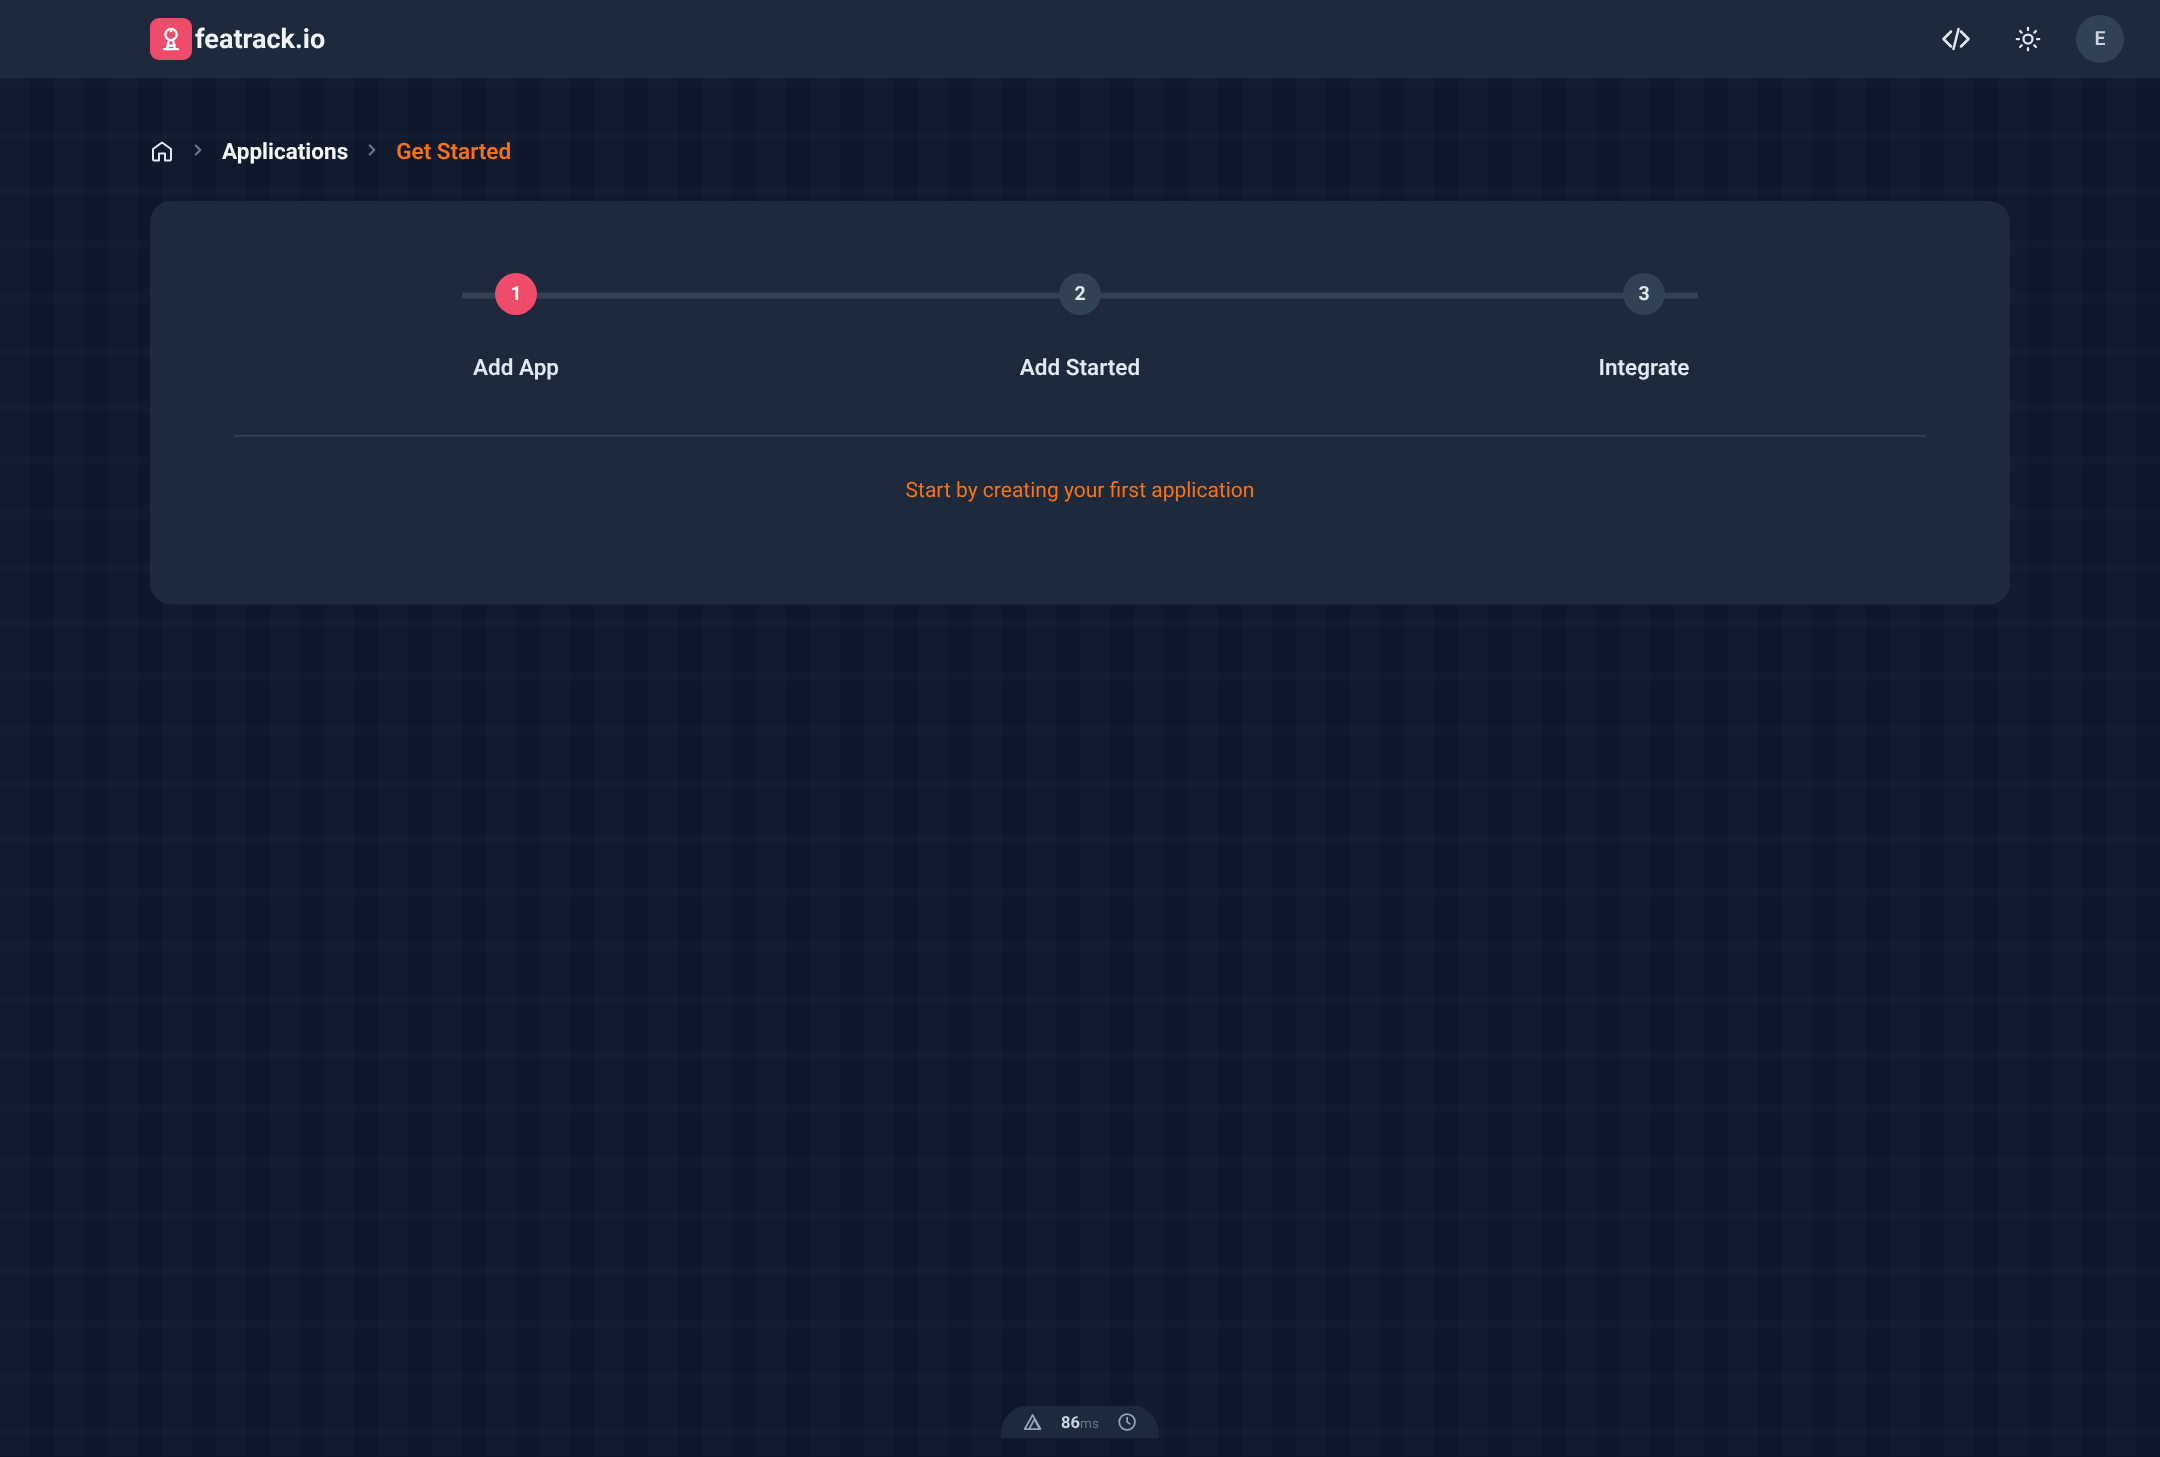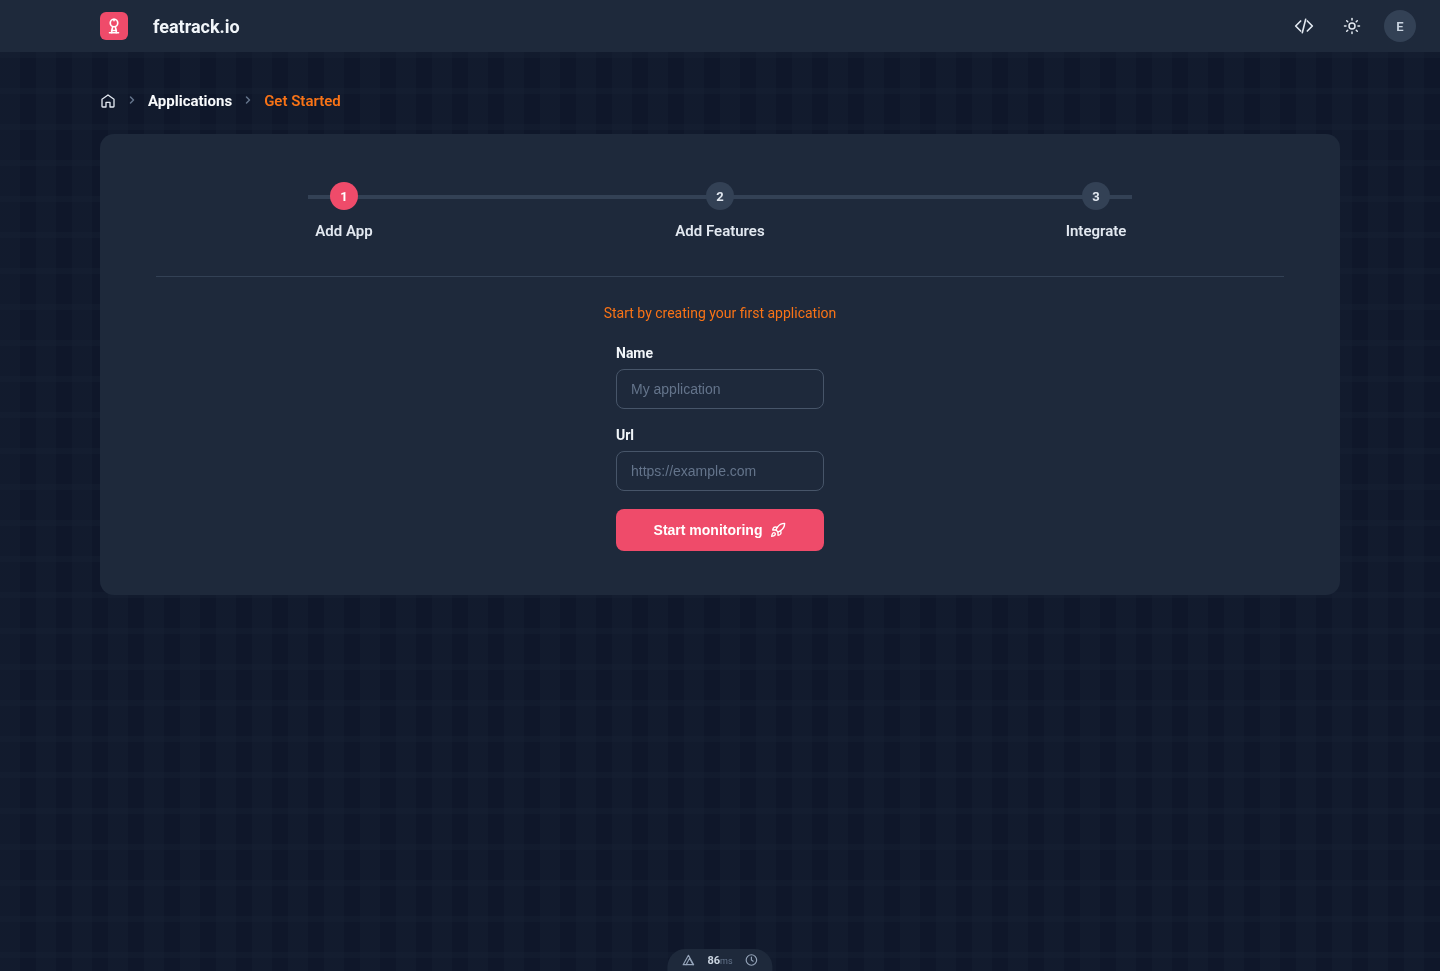--- a/index.html
+++ b/index.html
@@ -44,21 +44,21 @@
       align-items: center;
       justify-content: space-between;
       padding: 0 24px 0 100px;
       position: relative;
       z-index: 10;
     }
     
     .logo-group {
       display: flex;
       align-items: center;
-      gap: 25px;
+      gap: 2px;
     }
     
     .logo-box {
       width: 28px;
       height: 28px;
       background-color: #ef4b6a;
       border-radius: 6px;
       display: flex;
       align-items: center;
       justify-content: center;
@@ -194,20 +194,21 @@
     
     .step-circle.active {
       background-color: #ef4b6a;
       color: #ffffff;
     }
     
     .step-label {
       font-size: 15px;
       font-weight: 600;
       color: #e2e8f0;
+      margin-top: 14px;
     }
     
     .divider {
       height: 1px;
       background-color: #334155;
       margin-bottom: 28px;
     }
     
     
     .section-title {
@@ -272,21 +273,21 @@
       align-items: center;
       justify-content: center;
       gap: 8px;
       cursor: pointer;
       margin-top: 8px;
     }
     
     
     .dev-toolbar {
       position: fixed;
-      bottom: 0;
+      bottom: 12px;
       left: 50%;
       transform: translateX(-50%);
       background-color: #1e293b;
       border-radius: 18px 18px 0 0;
       padding: 4px 14px;
       display: flex;
       align-items: center;
       gap: 12px;
       font-size: 11px;
       color: #94a3b8;
@@ -368,51 +369,32 @@
 <div class="card">
 
   <div class="stepper">
     <div class="stepper-line"></div>
     <div class="step">
       <div class="step-circle active">1</div>
       <div class="step-label">Add App</div>
     </div>
     <div class="step">
       <div class="step-circle">2</div>
-      <div class="step-label">Add Features</div>
+      <div class="step-label">Add Started</div>
     </div>
     <div class="step">
       <div class="step-circle">3</div>
       <div class="step-label">Integrate</div>
     </div>
   </div>
 
   <div class="divider"></div>
 
   <p class="section-subtitle">Start by creating your first application</p>
 
-  <div class="form">
-    <div class="field-group">
-      <label class="field-label">Name</label>
-      <input type="text" class="text-input" placeholder="My application" style="">
-    </div>
-    <div class="field-group">
-      <label class="field-label">Url</label>
-      <input type="text" class="text-input" placeholder="https://example.com" style="">
-    </div>
-    <button class="submit-btn">
-      <span>Start monitoring</span>
-      <svg width="16" height="16" viewBox="0 0 24 24" fill="none" stroke="currentColor" stroke-width="2" stroke-linecap="round" stroke-linejoin="round">
-        <path d="M4.5 16.5c-1.5 1.26-2 5-2 5s3.74-.5 5-2c.71-.84.7-2.13-.09-2.91a2.18 2.18 0 0 0-2.91-.09z"></path>
-        <path d="M12 15l-3-3a22 22 0 0 1 2-3.95A12.88 12.88 0 0 1 22 2c0 2.72-.78 7.5-6 11a22.35 22.35 0 0 1-4 2z"></path>
-        <path d="M9 12H4s.55-3.03 2-4c1.62-1.08 5 0 5 0"></path>
-        <path d="M12 15v5s3.03-.55 4-2c1.08-1.62 0-5 0-5"></path>
-      </svg>
-    </button>
-  </div>
 </div>
 
 <div class="dev-toolbar">
   <svg width="14" height="14" viewBox="0 0 24 24" fill="none" stroke="currentColor" stroke-width="2" stroke-linecap="round" stroke-linejoin="round">
     <path d="M3 20L12 4l9 16H3z"></path>
     <path d="M8 20L14 9l6 11"></path>
   </svg>
   <span>
     <span class="ms">86</span><span class="ms-label">ms</span>
   </span>

